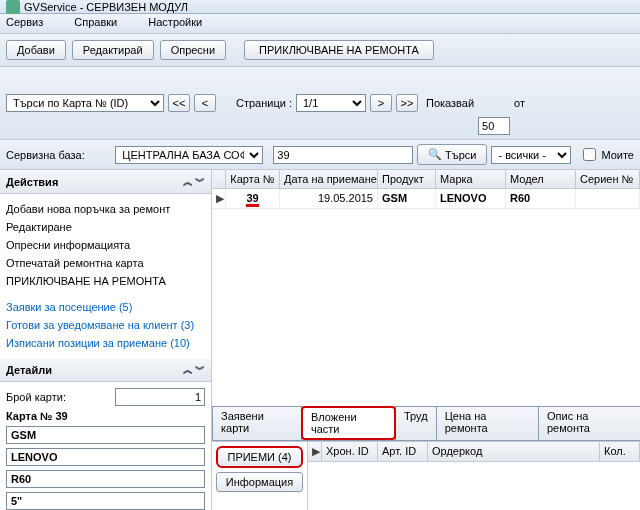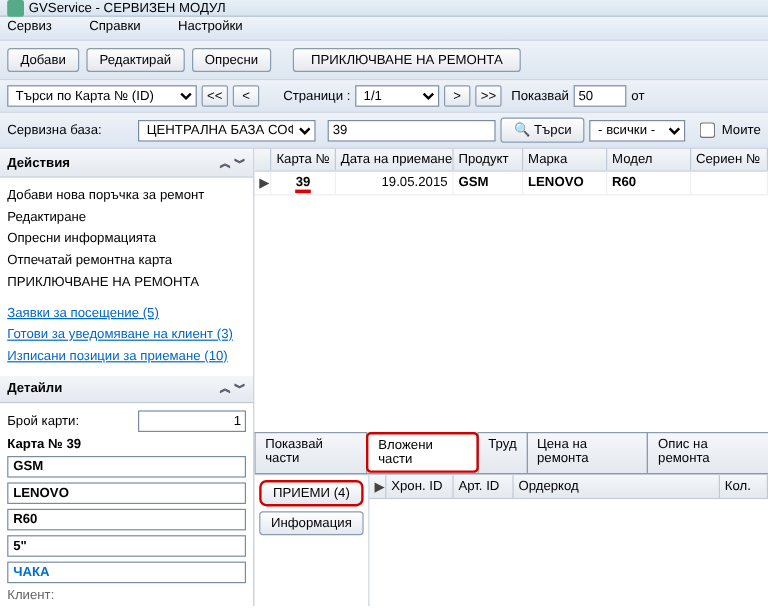--- a/index.html
+++ b/index.html
@@ -15,21 +15,21 @@
   .select { border:1px solid #7a8ba0; background:#fff; padding:0 2px; height:18px;}
   .navbtn { background: linear-gradient(#fefefe,#e4e9ef); border:1px solid #8a9bb0; width:22px; height:18px; display:inline-flex; align-items:center; justify-content:center; cursor:pointer; border-radius:2px;}
   .row2 { background: linear-gradient(#eef2f8,#dde6f0); padding: 4px 6px; display:flex; align-items:center; gap:4px; border-bottom:1px solid #c0cad6;}
   .layout { display:flex; height: calc(510px - 22px - 20px - 35px - 26px - 26px); }
   .left { width: 212px; border-right:1px solid #c0cad6; display:flex; flex-direction:column; overflow:hidden;}
   .right { flex:1; display:flex; flex-direction:column; overflow:hidden;}
   .panel-head { background: linear-gradient(#f4f6fa,#e4e9ef); border-top:1px solid #fff; border-bottom:1px solid #c0cad6; padding:4px 6px; font-weight:bold; display:flex; align-items:center; justify-content:space-between;}
   .chev { display:inline-flex; gap:2px;}
   .chev span { font-size:10px; color:#556;}
   .actions { padding:6px; line-height:18px;}
-  .alink { color:#0066cc; text-decoration:underline; cursor:pointer;}
+  .alink { color:#0066cc; cursor:pointer;}
   .sp { height:8px;}
   .details { padding:6px; }
   .details .field { border:1px solid #7a8ba0; background:#fff; padding:2px 4px; margin:4px 0; height:18px; }
   .details .lbl { font-weight:bold; display:inline-block;}
   .details .count { border:1px solid #7a8ba0; background:#fff; width:90px; text-align:right; padding:1px 3px; height:18px;}
   .grid-head { background: linear-gradient(#f4f6fa,#e4e9ef); border-bottom:1px solid #c0cad6; display:flex; font-weight:normal;}
   .grid-head .cell { border-right:1px solid #c0cad6; padding:3px 4px; white-space:nowrap; overflow:hidden;}
   .grid-row { display:flex; border-bottom:1px solid #e6e9ee;}
   .grid-row .cell { border-right:1px solid #eef0f4; padding:3px 4px; white-space:nowrap; overflow:hidden;}
   .row-marker { width:14px; text-align:center; color:#444;}
@@ -72,21 +72,21 @@
 
 <div class="searchbar">
   <select class="select" style="width:158px"><option>Търси по Карта № (ID)</option></select>
   <div class="navbtn">&lt;&lt;</div>
   <div class="navbtn">&lt;</div>
   <span style="margin-left:16px">Страници :</span>
   <select class="select" style="width:70px"><option>1/1</option></select>
   <div class="navbtn">&gt;</div>
   <div class="navbtn">&gt;&gt;</div>
   <span style="margin-left:4px">Показвай</span>
-  <input class="input" style="width: 44px;" value="50">
+  <input class="input" style="width: 32px; margin-top: 46px;" value="50">
   <span>от</span>
 </div>
 
 <div class="row2">
   <span>Сервизна база:</span>
   <select class="select" style="width:148px; margin-left:auto;"><option>ЦЕНТРАЛНА БАЗА СОФИЯ</option></select>
   <input class="input" style="width: 140px; margin-left: 6px;" value="39">
   <div class="btn"><span>🔍</span>&nbsp;<span>Търси</span></div>
   <select class="select" style="width:80px"><option>- всички -</option></select>
   <label style="display:flex;align-items:center;gap:2px;margin-left:4px">
@@ -158,21 +158,21 @@
         <div class="cell" style="width:98px;text-align:right">19.05.2015</div>
         <div class="cell" style="width:58px"><b>GSM</b></div>
         <div class="cell" style="width:70px"><b>LENOVO</b></div>
         <div class="cell" style="width:70px"><b>R60</b></div>
         <div class="cell" style="flex:1"></div>
       </div>
     </div>
     <div class="right-fill"></div>
 
     <div class="tabs">
-      <div class="tab">Показвай части</div>
+      <div class="tab">Заявени карти</div>
       <div class="tab active">Вложени части</div>
       <div class="tab">Труд</div>
       <div class="tab">Цена на ремонта</div>
       <div class="tab">Опис на ремонта</div>
     </div>
     <div class="subarea" style="height:110px">
       <div class="sub-left">
         <div class="sbtn accept">ПРИЕМИ (4)</div>
         <div class="sbtn">Информация</div>
       </div>

